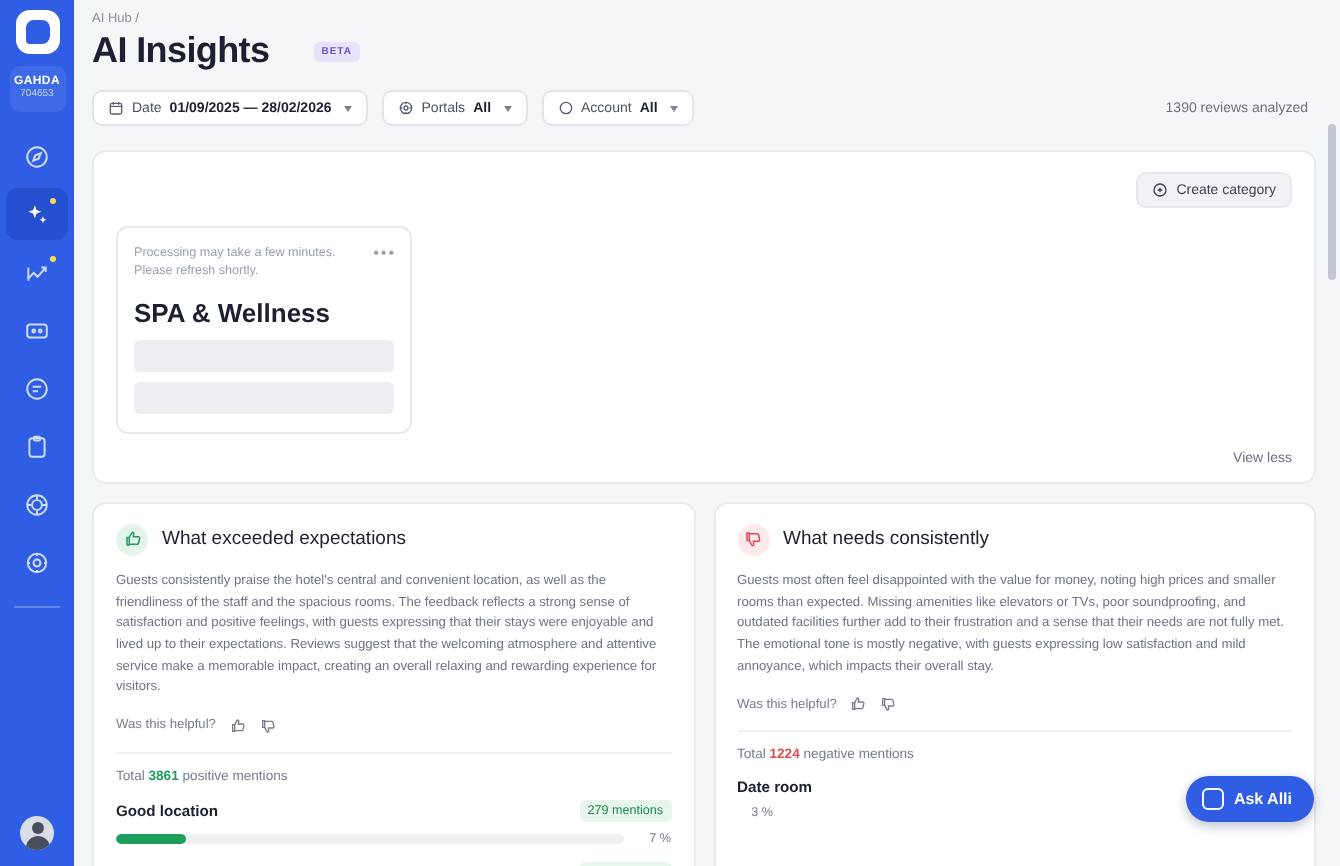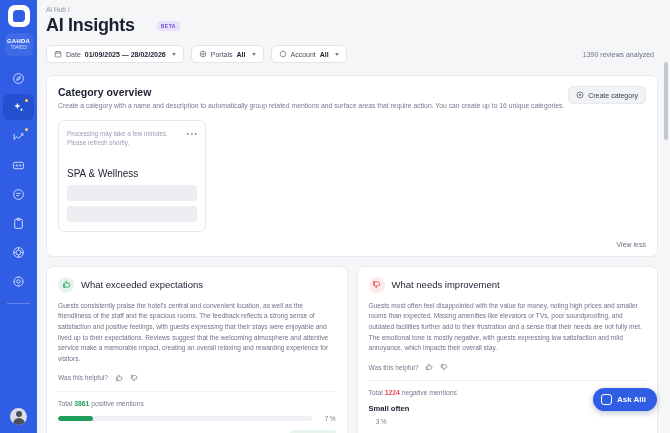--- a/index.html
+++ b/index.html
@@ -99,21 +99,21 @@
     background: #f2f3f6; border: 1px solid #e6e8ee; border-radius: 5px;
     padding: 4px 7px; font-size: 7px; color: #3c4253; cursor: pointer; white-space: nowrap;
   }
 
   .cat-grid { display: flex; gap: 9px; margin-top: 9px; }
   .cat-card {
     width: 148px; border: 1px solid #e8eaef; border-radius: 6px;
     padding: 8px 8px 9px; position: relative; background: #fff;
   }
   .cat-note { font-size: 6.3px; color: #9aa0b0; line-height: 1.5; padding-right: 14px; }
-  .cat-name { font-size: 10px; font-weight: normal; color: #1d2030; margin: 20px 0 6px; }
+  .cat-name { font-size: 13px; font-weight: bold; color: #1d2030; margin: 8px 0 6px; }
   .dots { position: absolute; top: 9px; right: 7px; font-size: 8px; color: #9aa0b0; letter-spacing: 1px; cursor: pointer; line-height: 1; }
   .skeleton { height: 16px; background: #eceef2; border-radius: 3px; margin-bottom: 5px; }
   .skeleton.s2 { margin-bottom: 0; }
 
   .view-less { text-align: right; font-size: 7px; color: #6b7183; padding: 0 11px 8px; cursor: pointer; }
 
   
   .panels { display: flex; gap: 9px; }
   .panel {
     flex: 1 1 0; background: #fff; border: 1px solid #e8eaef; border-radius: 7px;
@@ -290,24 +290,20 @@
           <b>All</b>
           <span class="chev"></span>
         </div>
 
         <div class="reviews-count">1390 reviews analyzed</div>
       </div>
 
       <section class="card">
         <div class="card-pad">
           <div class="sect-head">
-            <div>
-              <div class="sect-title">Category overview</div>
-              <div class="sect-desc">Create a category with a name and description to automatically group related mentions and surface areas that require action. You can create up to 16 unique categories.</div>
-            </div>
             <div class="btn-create">
               <svg style="width:8px;height:8px" viewBox="0 0 24 24" fill="none" stroke="#3c4253" stroke-width="2">
                 <circle cx="12" cy="12" r="9"></circle>
                   <path d="M12 8.5v7M8.5 12h7"></path>
                 </svg>
               <span>Create category</span>
             </div>
           </div>
 
           <div class="cat-grid">
@@ -349,20 +345,24 @@
               </svg>
           </div>
 
           <div class="total-line">
             <span>Total</span>
             <b class="pos">3861</b>
             <span>positive mentions</span>
           </div>
 
           <div class="mention">
+            <div class="mention-top">
+              <span class="mention-label">Good location</span>
+              <span class="mention-count pos">279 mentions</span>
+            </div>
             <div class="bar-row">
               <div class="bar-track">
                 <div class="bar-fill pos" style="width:14%"></div>
               </div>
               <span class="bar-pct">7 %</span>
             </div>
           </div>
 
           <div class="mention">
             <div class="mention-top">
@@ -374,21 +374,21 @@
         </section>
 
         <section class="panel">
           <div class="panel-head">
             <div class="ico-circle neg">
               <svg viewBox="0 0 24 24" fill="none" stroke="#e4494f" stroke-width="2">
                 <path d="M7 14V4H4v10z"></path>
                   <path d="M7 14l4 7c1.6 0 2.4-1 2.1-2.5L12.5 15H19c1.2 0 2-1 1.8-2.1l-1.3-6.2c-.2-1-1-1.7-2-1.7H7"></path>
                 </svg>
             </div>
-            <div class="panel-title">What needs improvement</div>
+            <div class="panel-title">What needs consistently</div>
           </div>
           <div class="panel-body">Guests most often feel disappointed with the value for money, noting high prices and smaller rooms than expected. Missing amenities like elevators or TVs, poor soundproofing, and outdated facilities further add to their frustration and a sense that their needs are not fully met. The emotional tone is mostly negative, with guests expressing low satisfaction and mild annoyance, which impacts their overall stay.</div>
           <div class="helpful">
             <span>Was this helpful?</span>
             <svg viewBox="0 0 24 24" fill="none" stroke="#767c8e" stroke-width="2">
               <path d="M7 10v10H4V10z"></path>
                 <path d="M7 10l4-7c1.6 0 2.4 1 2.1 2.5L12.5 9H19c1.2 0 2 1 1.8 2.1l-1.3 6.2c-.2 1-1 1.7-2 1.7H7"></path>
               </svg>
             <svg viewBox="0 0 24 24" fill="none" stroke="#767c8e" stroke-width="2">
               <path d="M7 14V4H4v10z"></path>
@@ -398,21 +398,21 @@
 
           <div class="total-line">
             <span>Total</span>
             <b class="neg">1224</b>
             <span>negative mentions</span>
           </div>
 
 
           <div class="mention">
             <div class="mention-top">
-              <span class="mention-label">Small often</span>
+              <span class="mention-label">Date room</span>
               <span class="mention-count neg"></span>
             </div>
             <div class="bar-row">
 
               <span class="bar-pct">3 %</span>
             </div>
           </div>
         </section>
       </div>
     </div>

